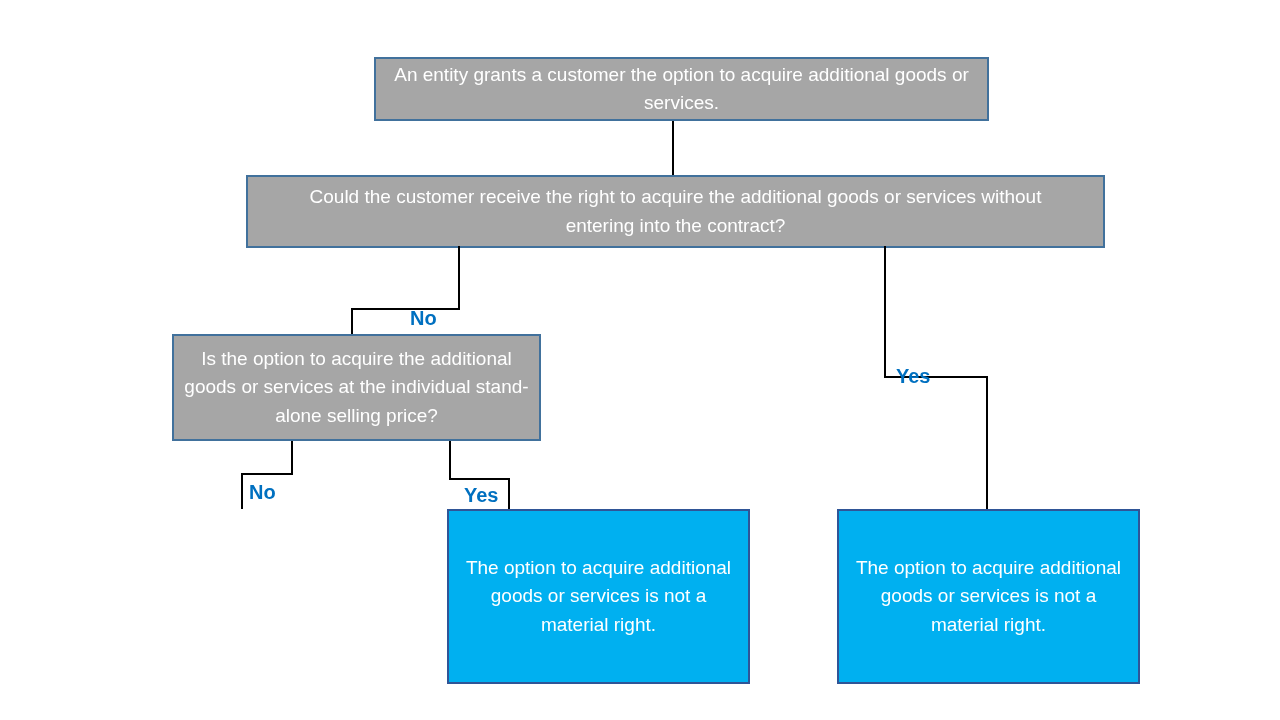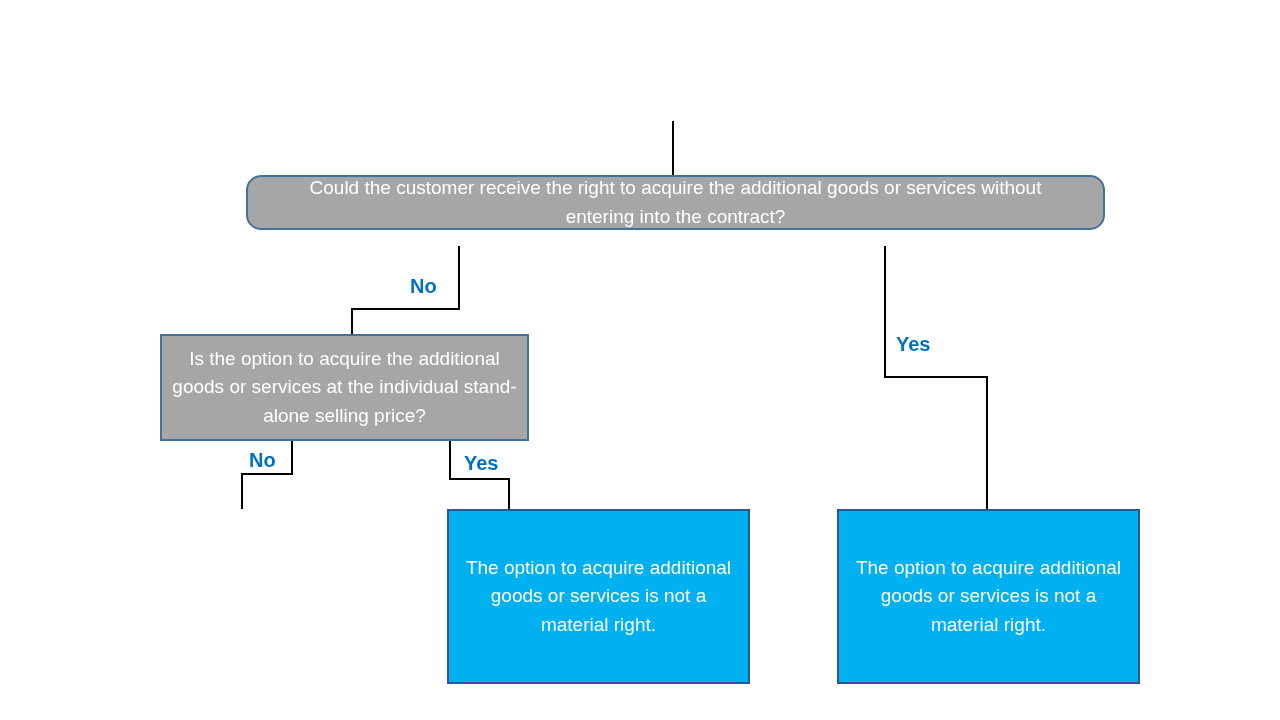--- a/index.html
+++ b/index.html
@@ -32,46 +32,48 @@
   }
   .outcome-positive {
     background: var(--positive_fill);
     border: 2px solid var(--outcome_border);
   }
   .outcome-negative {
     background: var(--negative_fill);
     border: 2px solid var(--outcome_border);
   }
   .node-start   { left: 374px; top: 57px;  width: 615px; height: 64px;  padding: 0 10px; }
-  .node-q1      { left: 246px; top: 175px; width: 859px; height: 55px;  padding: 0 30px; border-radius: 15px; }
-  .node-q2      { left: 160px; top: 334px; width: 369px; height: 107px; padding: 0 6px;  }
+  .node-q1      { left: 246px; top: 175px; width: 859px; height: 73px;  padding: 0 30px; }
+  .node-q2      { left: 172px; top: 334px; width: 369px; height: 107px; padding: 0 6px;  }
   .node-out-left  { left: 57px;  top: 509px; width: 303px; height: 175px; padding: 0 6px; }
   .node-out-mid   { left: 447px; top: 509px; width: 303px; height: 175px; padding: 0 6px; }
   .node-out-right { left: 837px; top: 509px; width: 303px; height: 175px; padding: 0 6px; }
   .line {
     position: absolute;
     background: var(--connector);
   }
   .branch-label {
     position: absolute;
     color: var(--label_text);
     font-size: 20px;
     font-weight: bold;
     line-height: 1;
+    margin-top: 32px;
   }
   .lbl-q1-no  { left: 410px; top: 276px; }
   .lbl-q1-yes { left: 896px; top: 334px; }
   .lbl-q2-no  { left: 249px; top: 450px; }
   .lbl-q2-yes { left: 464px; top: 453px; }
 </style>
 </head>
 <body>
 
 <div class="canvas">
 
+  <div class="node question node-start">An entity grants a customer the option to acquire additional goods or services.</div>
 
   <div class="node question node-q1">Could the customer receive the right to acquire the additional goods or services without entering into the contract?</div>
 
   <div class="node question node-q2">Is the option to acquire the additional goods or services at the individual stand-alone selling price?</div>
 
 
   <div class="node outcome-negative node-out-mid">The option to acquire additional goods or services is not a material right.</div>
 
   <div class="node outcome-negative node-out-right">The option to acquire additional goods or services is not a material right.</div>
 

